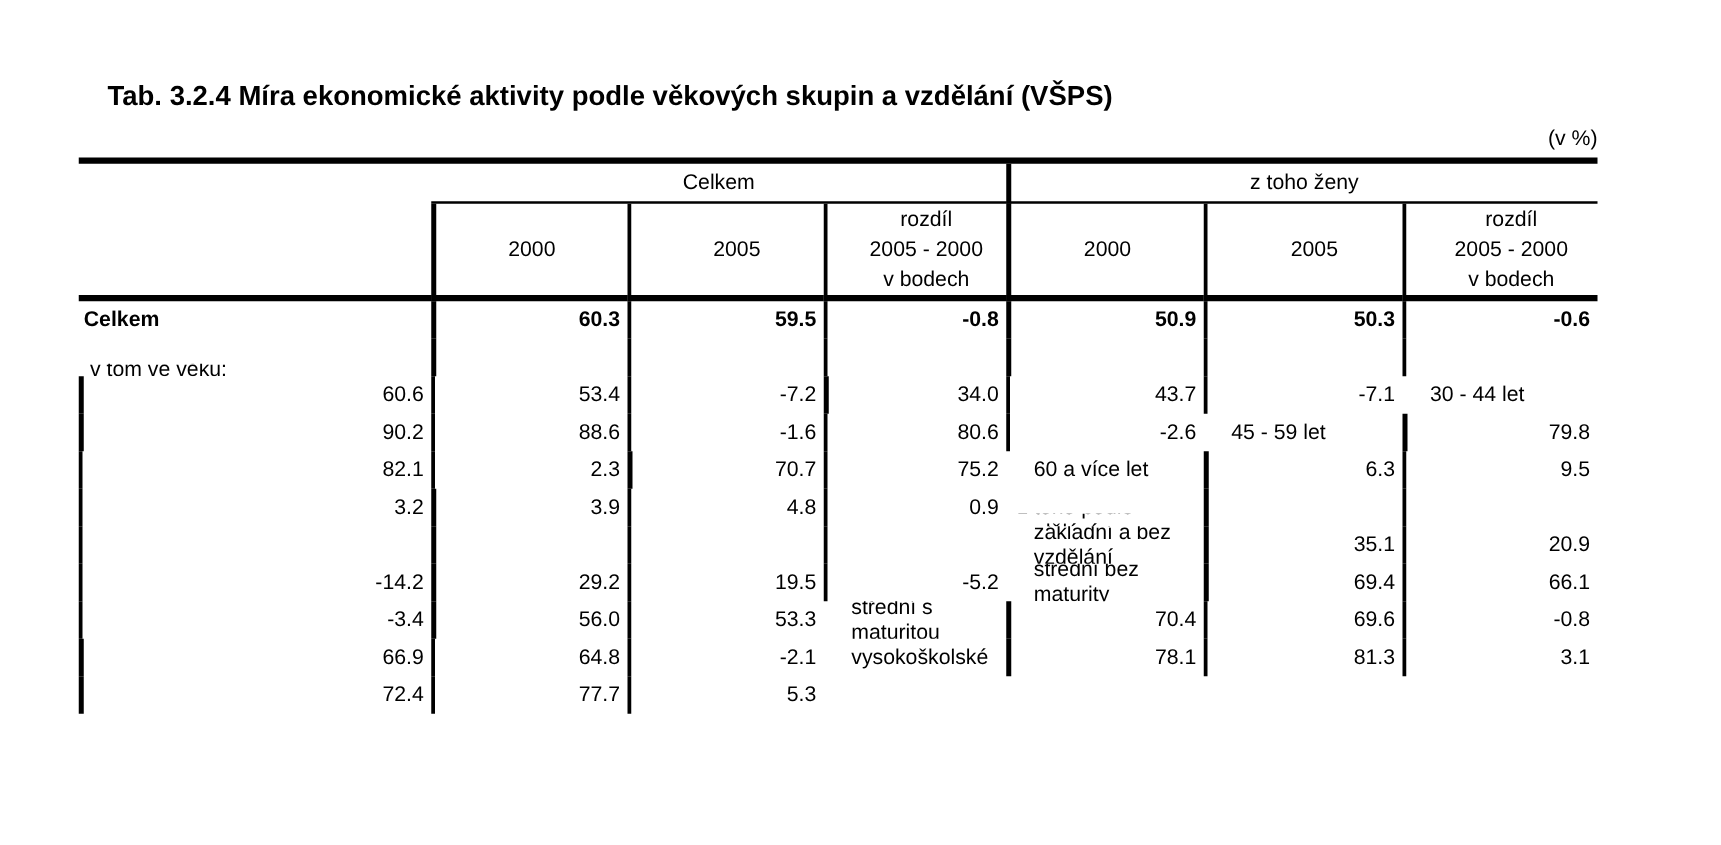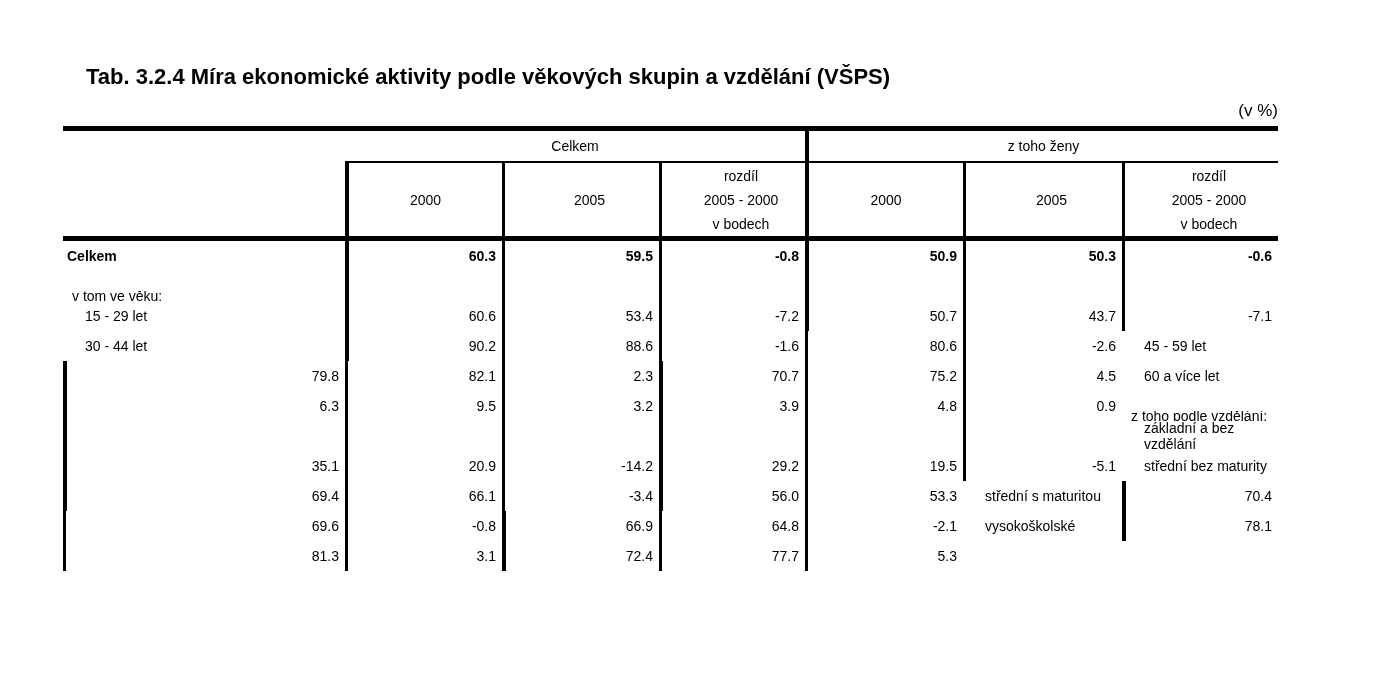--- a/index.html
+++ b/index.html
@@ -34,21 +34,21 @@
     left: 63px;
     top: 126px;
     width: 1215px;
   }
   .grid {
     display: grid;
     grid-template-columns: 282px 157px 157px 146px 158px 159px 156px;
     grid-template-rows: 32px 78px;
     grid-auto-rows: 30px;
     border-top: 5px solid #000;
-    font-size: 14px;
+    font-size: 17px;
   }
   .c {
     box-sizing: border-box;
     display: flex;
     align-items: center;
     overflow: hidden;
   }
   .label-head {
     grid-row: 1 / span 2;
     grid-column: 1;
@@ -113,42 +113,40 @@
     <div class="c val vl3 bold">-0.6</div>
 
     <div class="c lab ind1">v tom ve věku:</div>
     <div class="c val vl4"></div>
     <div class="c val vl3"></div>
     <div class="c val vl3"></div>
     <div class="c val vl4"></div>
     <div class="c val vl3"></div>
     <div class="c val vl3"></div>
 
-    <div class="c lab ind2">15 - 29 let</div>
     <div class="c val vl4">60.6</div>
     <div class="c val vl3">53.4</div>
     <div class="c val vl3">-7.2</div>
-    <div class="c val vl4">50.7</div>
+    <div class="c val vl4">34.0</div>
     <div class="c val vl3">43.7</div>
     <div class="c val vl3">-7.1</div>
 
     <div class="c lab ind2">30 - 44 let</div>
     <div class="c val vl4">90.2</div>
     <div class="c val vl3">88.6</div>
     <div class="c val vl3">-1.6</div>
     <div class="c val vl3">80.6</div>
     <div class="c val vl3">-2.6</div>
 
     <div class="c lab ind2">45 - 59 let</div>
     <div class="c val vl4">79.8</div>
     <div class="c val vl3">82.1</div>
     <div class="c val vl3">2.3</div>
     <div class="c val vl4">70.7</div>
     <div class="c val vl3">75.2</div>
-    <div class="c val vl3">4.5</div>
 
     <div class="c lab ind2">60 a více let</div>
     <div class="c val vl4">6.3</div>
     <div class="c val vl3">9.5</div>
     <div class="c val vl3">3.2</div>
     <div class="c val vl4">3.9</div>
     <div class="c val vl3">4.8</div>
     <div class="c val vl3">0.9</div>
 
     <div class="c lab ind1">z toho podle vzdělání:</div>
@@ -158,21 +156,21 @@
     <div class="c val vl4"></div>
     <div class="c val vl3"></div>
     <div class="c val vl3"></div>
 
     <div class="c lab ind2">základní a bez vzdělání</div>
     <div class="c val vl4">35.1</div>
     <div class="c val vl3">20.9</div>
     <div class="c val vl3">-14.2</div>
     <div class="c val vl4">29.2</div>
     <div class="c val vl3">19.5</div>
-    <div class="c val vl3">-5.1</div>
+    <div class="c val vl3">-5.2</div>
 
     <div class="c lab ind2">střední bez maturity</div>
     <div class="c val vl4">69.4</div>
     <div class="c val vl3">66.1</div>
     <div class="c val vl3">-3.4</div>
     <div class="c val vl4">56.0</div>
     <div class="c val vl3">53.3</div>
 
     <div class="c lab ind2">střední s maturitou</div>
     <div class="c val vl4">70.4</div>

